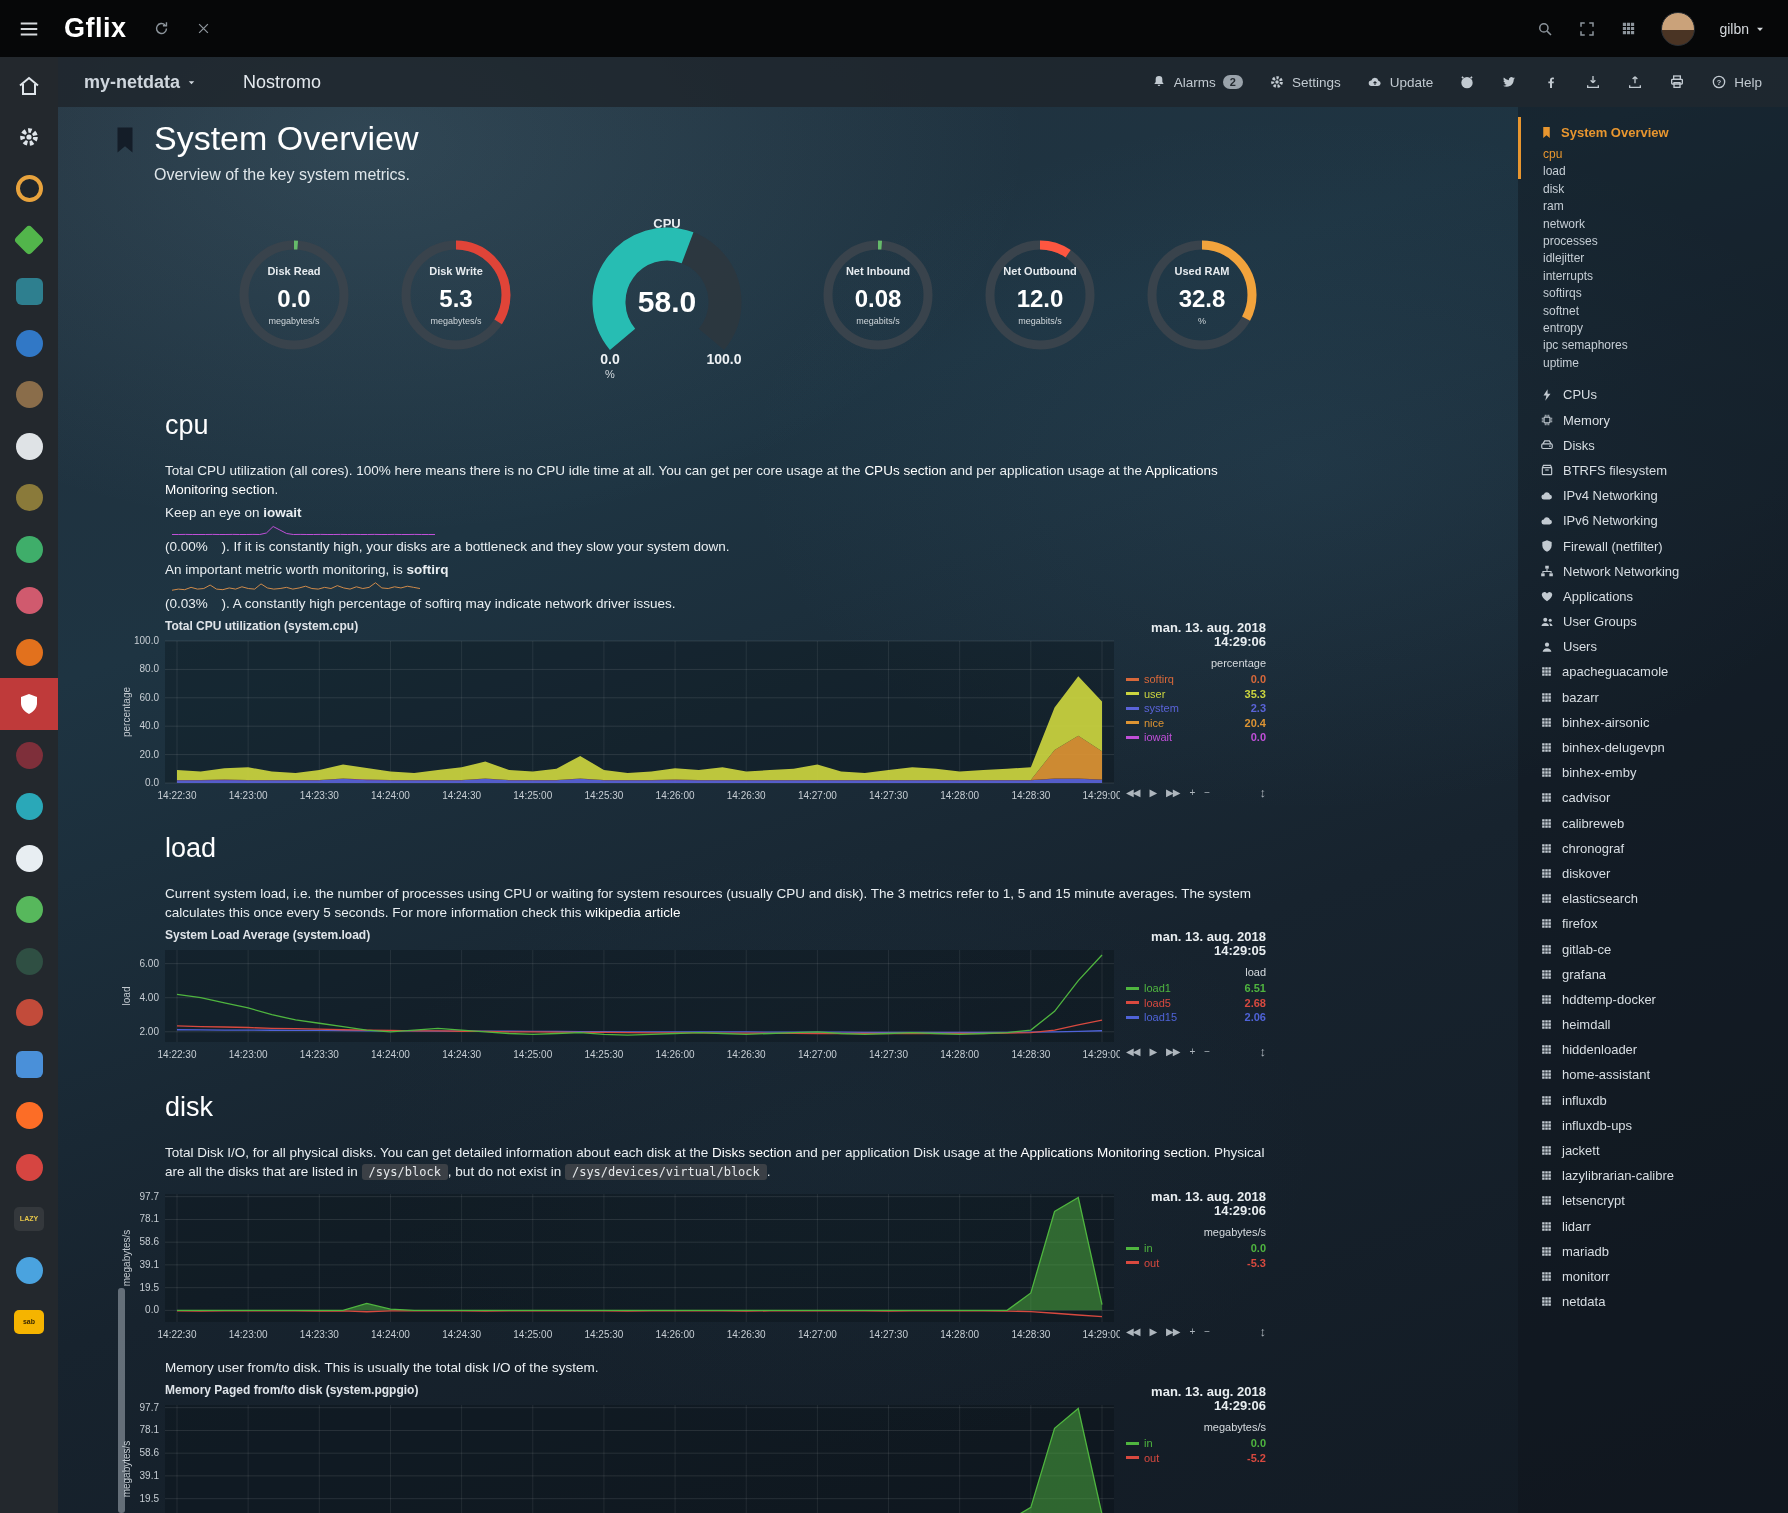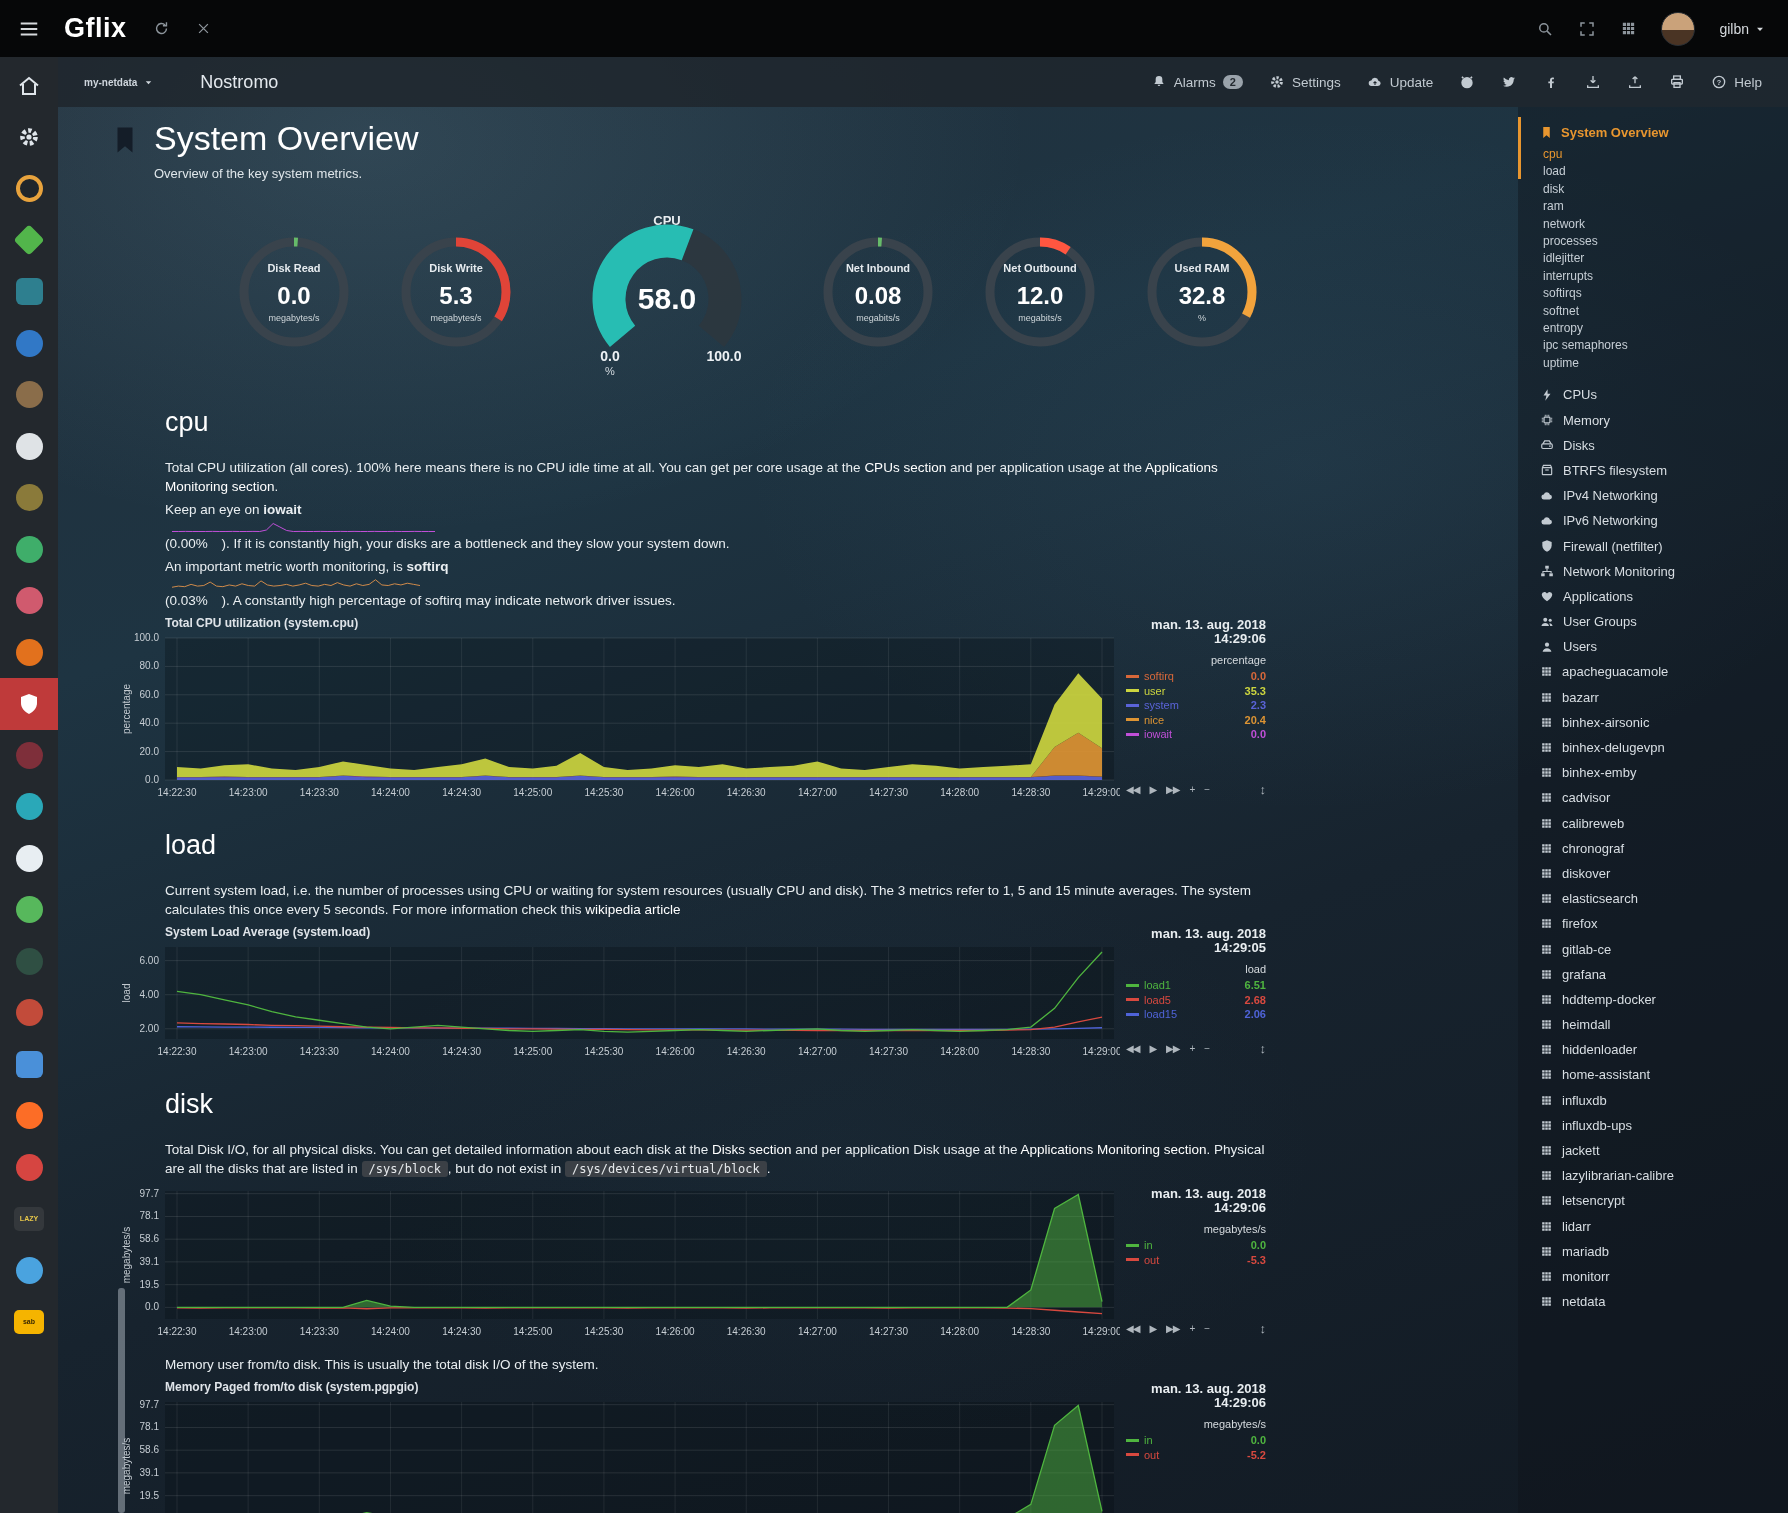--- a/index.html
+++ b/index.html
@@ -29,31 +29,31 @@
   .disc.chip{display:flex;align-items:center;justify-content:center;font-size:7px;font-weight:bold;border-radius:5px;width:30px;height:24px;}
 
   
   .main{position:absolute;top:57px;left:58px;right:0;bottom:0;overflow:hidden;
     background:
       radial-gradient(1100px 650px at 18% 6%, rgba(125,175,195,.17), transparent 60%),
       radial-gradient(900px 560px at 72% 28%, rgba(70,120,150,.13), transparent 62%),
       radial-gradient(800px 500px at 45% 75%, rgba(40,80,100,.10), transparent 60%),
       linear-gradient(160deg,#22303c 0%,#1e3442 30%,#17232e 62%,#121a23 100%);}
   .nd-header{height:50px;display:flex;align-items:center;padding:0 26px;background:rgba(30,36,42,.80);color:#c2cad1;position:relative;z-index:10;}
-  .server{font-size:10px;font-weight:bold;color:#cfd6dd;display:flex;align-items:center;gap:6px;cursor:pointer;}
+  .server{font-size:18px;font-weight:bold;color:#cfd6dd;display:flex;align-items:center;gap:6px;cursor:pointer;}
   .hostname{font-size:18px;color:#e4e9ee;margin-left:46px;}
   .nd-right{margin-left:auto;display:flex;align-items:center;gap:26px;font-size:13.5px;}
   .nd-item{display:flex;align-items:center;gap:7px;color:#c2cad1;cursor:pointer;}
   .badge{background:#9aa3ab;color:#252b31;font-size:11px;font-weight:bold;border-radius:9px;padding:1px 7px;}
 
   .content{position:absolute;top:50px;left:0;right:270px;bottom:0;padding-left:52px;overflow:hidden;color:#e9eef1;}
   .page-head{padding-top:12px;display:flex;gap:14px;}
   .bookmark-big{margin-top:6px;color:#141d28;}
   h1{font-size:34px;font-weight:normal;color:#fff;margin:0;}
-  .subtitle{font-size:13px;color:#dfe6ea;margin-top:8px;}
+  .subtitle{font-size:16px;color:#dfe6ea;margin-top:8px;}
 
   .gauges{margin:30px 0 4px 118px;display:flex;align-items:center;gap:30px;}
   .gauge{flex:none;cursor:crosshair;}
 
   .sec{padding-left:55px;}
   .sec h2{font-size:27px;font-weight:normal;color:#fff;margin:30px 0 20px 0;}
   .rich{font-size:13.5px;line-height:19px;max-width:1108px;margin:4px 0;color:#e9eef1;}
   .rich b{font-weight:bold;}
   .rich .lnk{color:#ffffff;cursor:pointer;}
   .rich .code{font-family:"DejaVu Sans Mono",monospace;font-size:12px;background:#3b4046;color:#e6e9ec;padding:1px 7px;border-radius:3px;}
@@ -803,21 +803,21 @@
         </svg>
         <span>Firewall (netfilter)</span>
       </div>
       <div class="nav-sec">
         <svg width="14" height="14" viewBox="0 0 24 24">
           <rect x="9" y="3" width="6" height="5" fill="currentColor"></rect>
           <rect x="2" y="16" width="6" height="5" fill="currentColor"></rect>
           <rect x="16" y="16" width="6" height="5" fill="currentColor"></rect>
           <path d="M12 8v4M5 16v-3h14v3" stroke="currentColor" stroke-width="1.8" fill="none"></path>
         </svg>
-        <span>Network Monitoring</span>
+        <span>Network Networking</span>
       </div>
       <div class="nav-sec">
         <svg width="14" height="14" viewBox="0 0 24 24">
           <path d="M12 21C6 16.5 3 13 3 9.3A4.6 4.6 0 0 1 7.6 5c1.8 0 3.3 1 4.4 2.6A5.3 5.3 0 0 1 16.4 5 4.6 4.6 0 0 1 21 9.3c0 3.7-3 7.2-9 11.7z" fill="currentColor"></path>
         </svg>
         <span>Applications</span>
       </div>
       <div class="nav-sec">
         <svg width="14" height="14" viewBox="0 0 24 24">
           <circle cx="9" cy="8" r="3.4" fill="currentColor"></circle>

